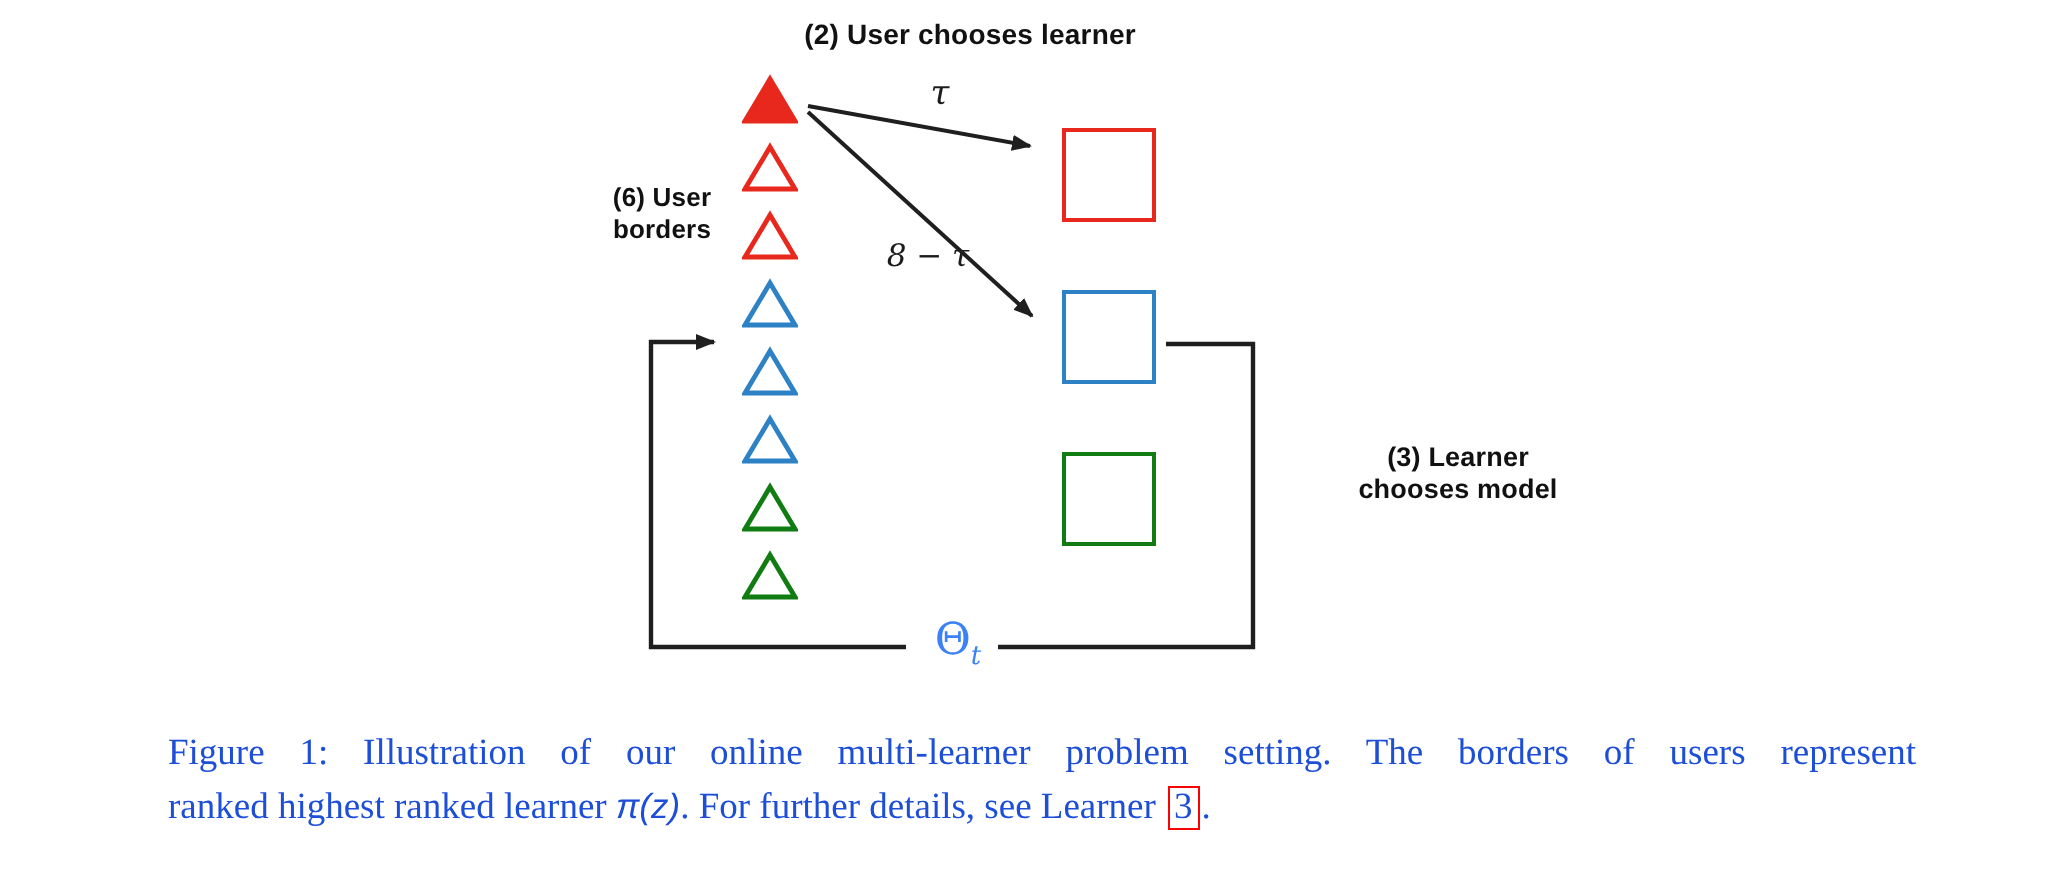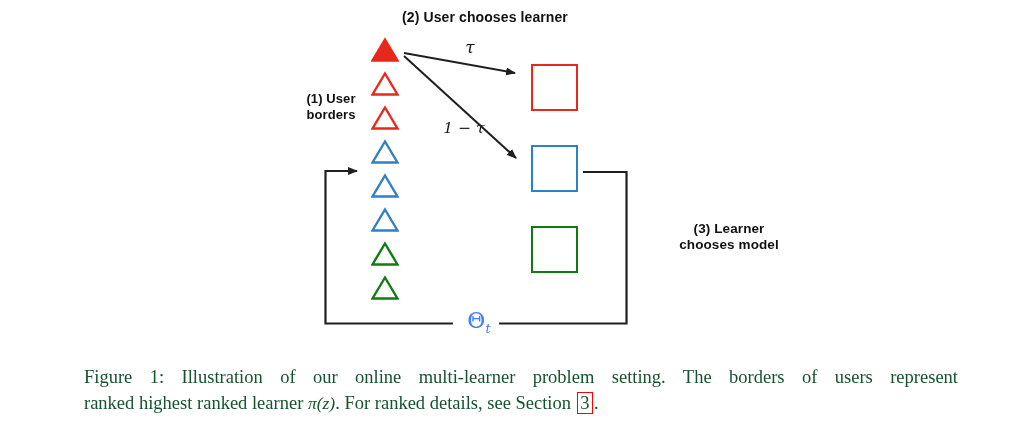--- a/index.html
+++ b/index.html
@@ -62,53 +62,53 @@
   }
 
   .overlay { left: 0; top: 0; pointer-events: none; }
 
   
   .caption {
     left: 84px; top: 364px; width: 874px;
     font-family: "Liberation Serif", serif;
     font-size: 18.5px;
     line-height: 26px;
-    color: #14532d;
+    color: #1d4ed8;
   }
   .cap-line1 { text-align: justify; text-align-last: justify; }
   .cap-line2 { text-align: left; }
-  .cap-math { font-style: italic; font-family: Liberation Serif, serif; font-size: 17.5px; }
+  .cap-math { font-style: italic; font-family: Liberation Sans, sans-serif; font-size: 17.5px; }
   .section-link {
     display: inline-block;
     border: 1.5px solid var(--c-linkbox, #ff0000);
     padding: 0 2.5px;
     margin: 0 1px;
     line-height: 20px;
   }
 </style>
 </head>
 <body>
 
 <div class="screen">
 
   <div class="abs diag-label title-label" style="left:380px; top:9px; width:210px;">(2) User chooses learner</div>
 
   <div class="abs diag-label" style="left:294px; top:91px; width:74px;">
-    <div>(1) User</div>
+    <div>(6) User</div>
     <div>borders</div>
   </div>
 
   <div class="abs diag-label" style="left:669px; top:221px; width:120px; font-size:13.5px;">
     <div>(3) Learner</div>
     <div>chooses model</div>
   </div>
 
   <div class="abs math" style="left:456px; top:37px; width:28px; font-size:17px;">τ</div>
 
-  <div class="abs math" style="left:437px; top:119px; width:54px; font-size:15.5px;">1 − τ</div>
+  <div class="abs math" style="left:437px; top:119px; width:54px; font-size:15.5px;">8 − τ</div>
 
   <div class="abs theta-wrap" style="left:459px; top:308px; width:40px; text-align:center;">
     <span class="theta-sym">Θ</span><span class="theta-sub">t</span>
   </div>
 
   <div class="abs user-col">
       <svg viewBox="0 0 28 26" class="tri">
         <polygon points="14,2.5 26.5,23.5 1.5,23.5" fill="var(--c-red)" stroke="var(--c-red)" stroke-width="2.4"></polygon>
       </svg>
       <svg viewBox="0 0 28 26" class="tri">
@@ -148,17 +148,17 @@
     </defs>
     <path d="M 404 53 L 515 73" fill="none" stroke="#1f1f1f" stroke-width="2" marker-end="url(#ah)"></path>
     <path d="M 404 56 L 516 158" fill="none" stroke="#1f1f1f" stroke-width="2" marker-end="url(#ah)"></path>
     <path d="M 453 323.5 H 325.5 V 171 H 357" fill="none" stroke="#1f1f1f" stroke-width="2.2" marker-end="url(#ah)"></path>
     <path d="M 583 172 H 626.5 V 323.5 H 499" fill="none" stroke="#1f1f1f" stroke-width="2.2"></path>
   </svg>
 
   <div class="abs caption">
     <div class="cap-line1">Figure 1: Illustration of our online multi-learner problem setting. The borders of users represent</div>
     <div class="cap-line2">
-      <span>ranked highest ranked learner </span><span class="cap-math">π(z)</span><span>. For ranked details, see Section </span><span class="section-link">3</span><span>.</span>
+      <span>ranked highest ranked learner </span><span class="cap-math">π(z)</span><span>. For further details, see Learner </span><span class="section-link">3</span><span>.</span>
     </div>
   </div>
 
 </div>
 
 </body></html>

